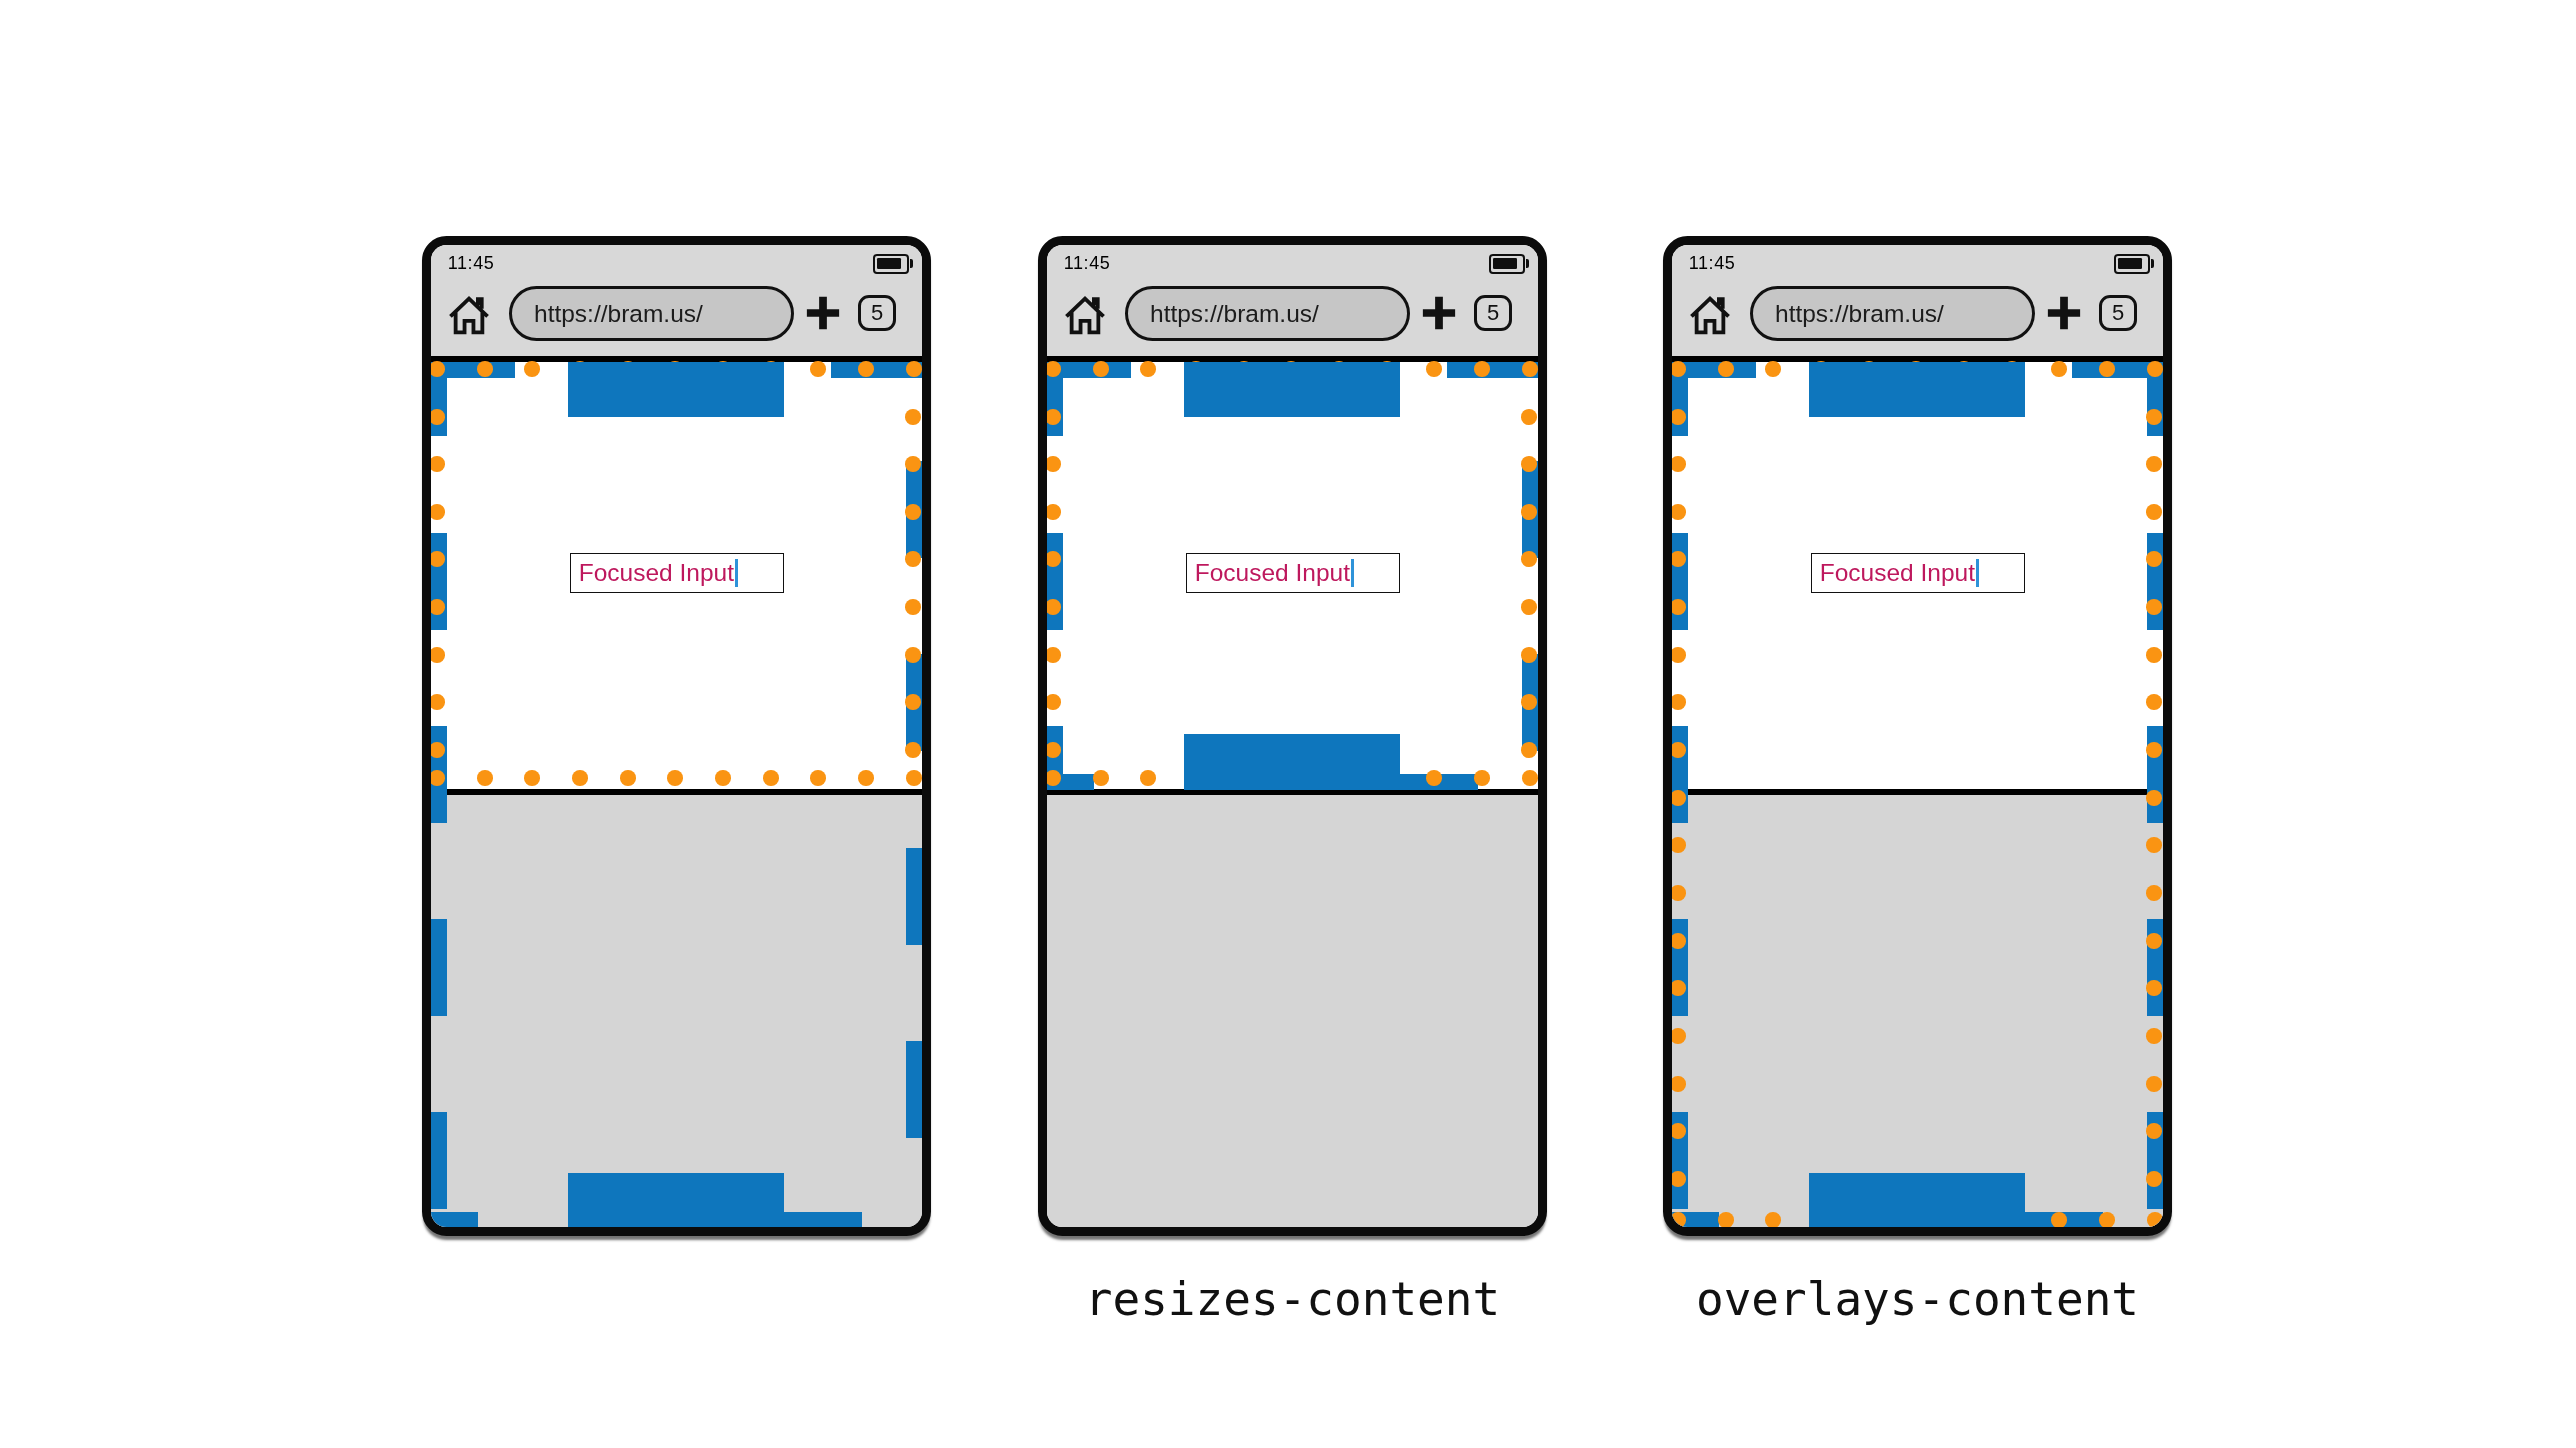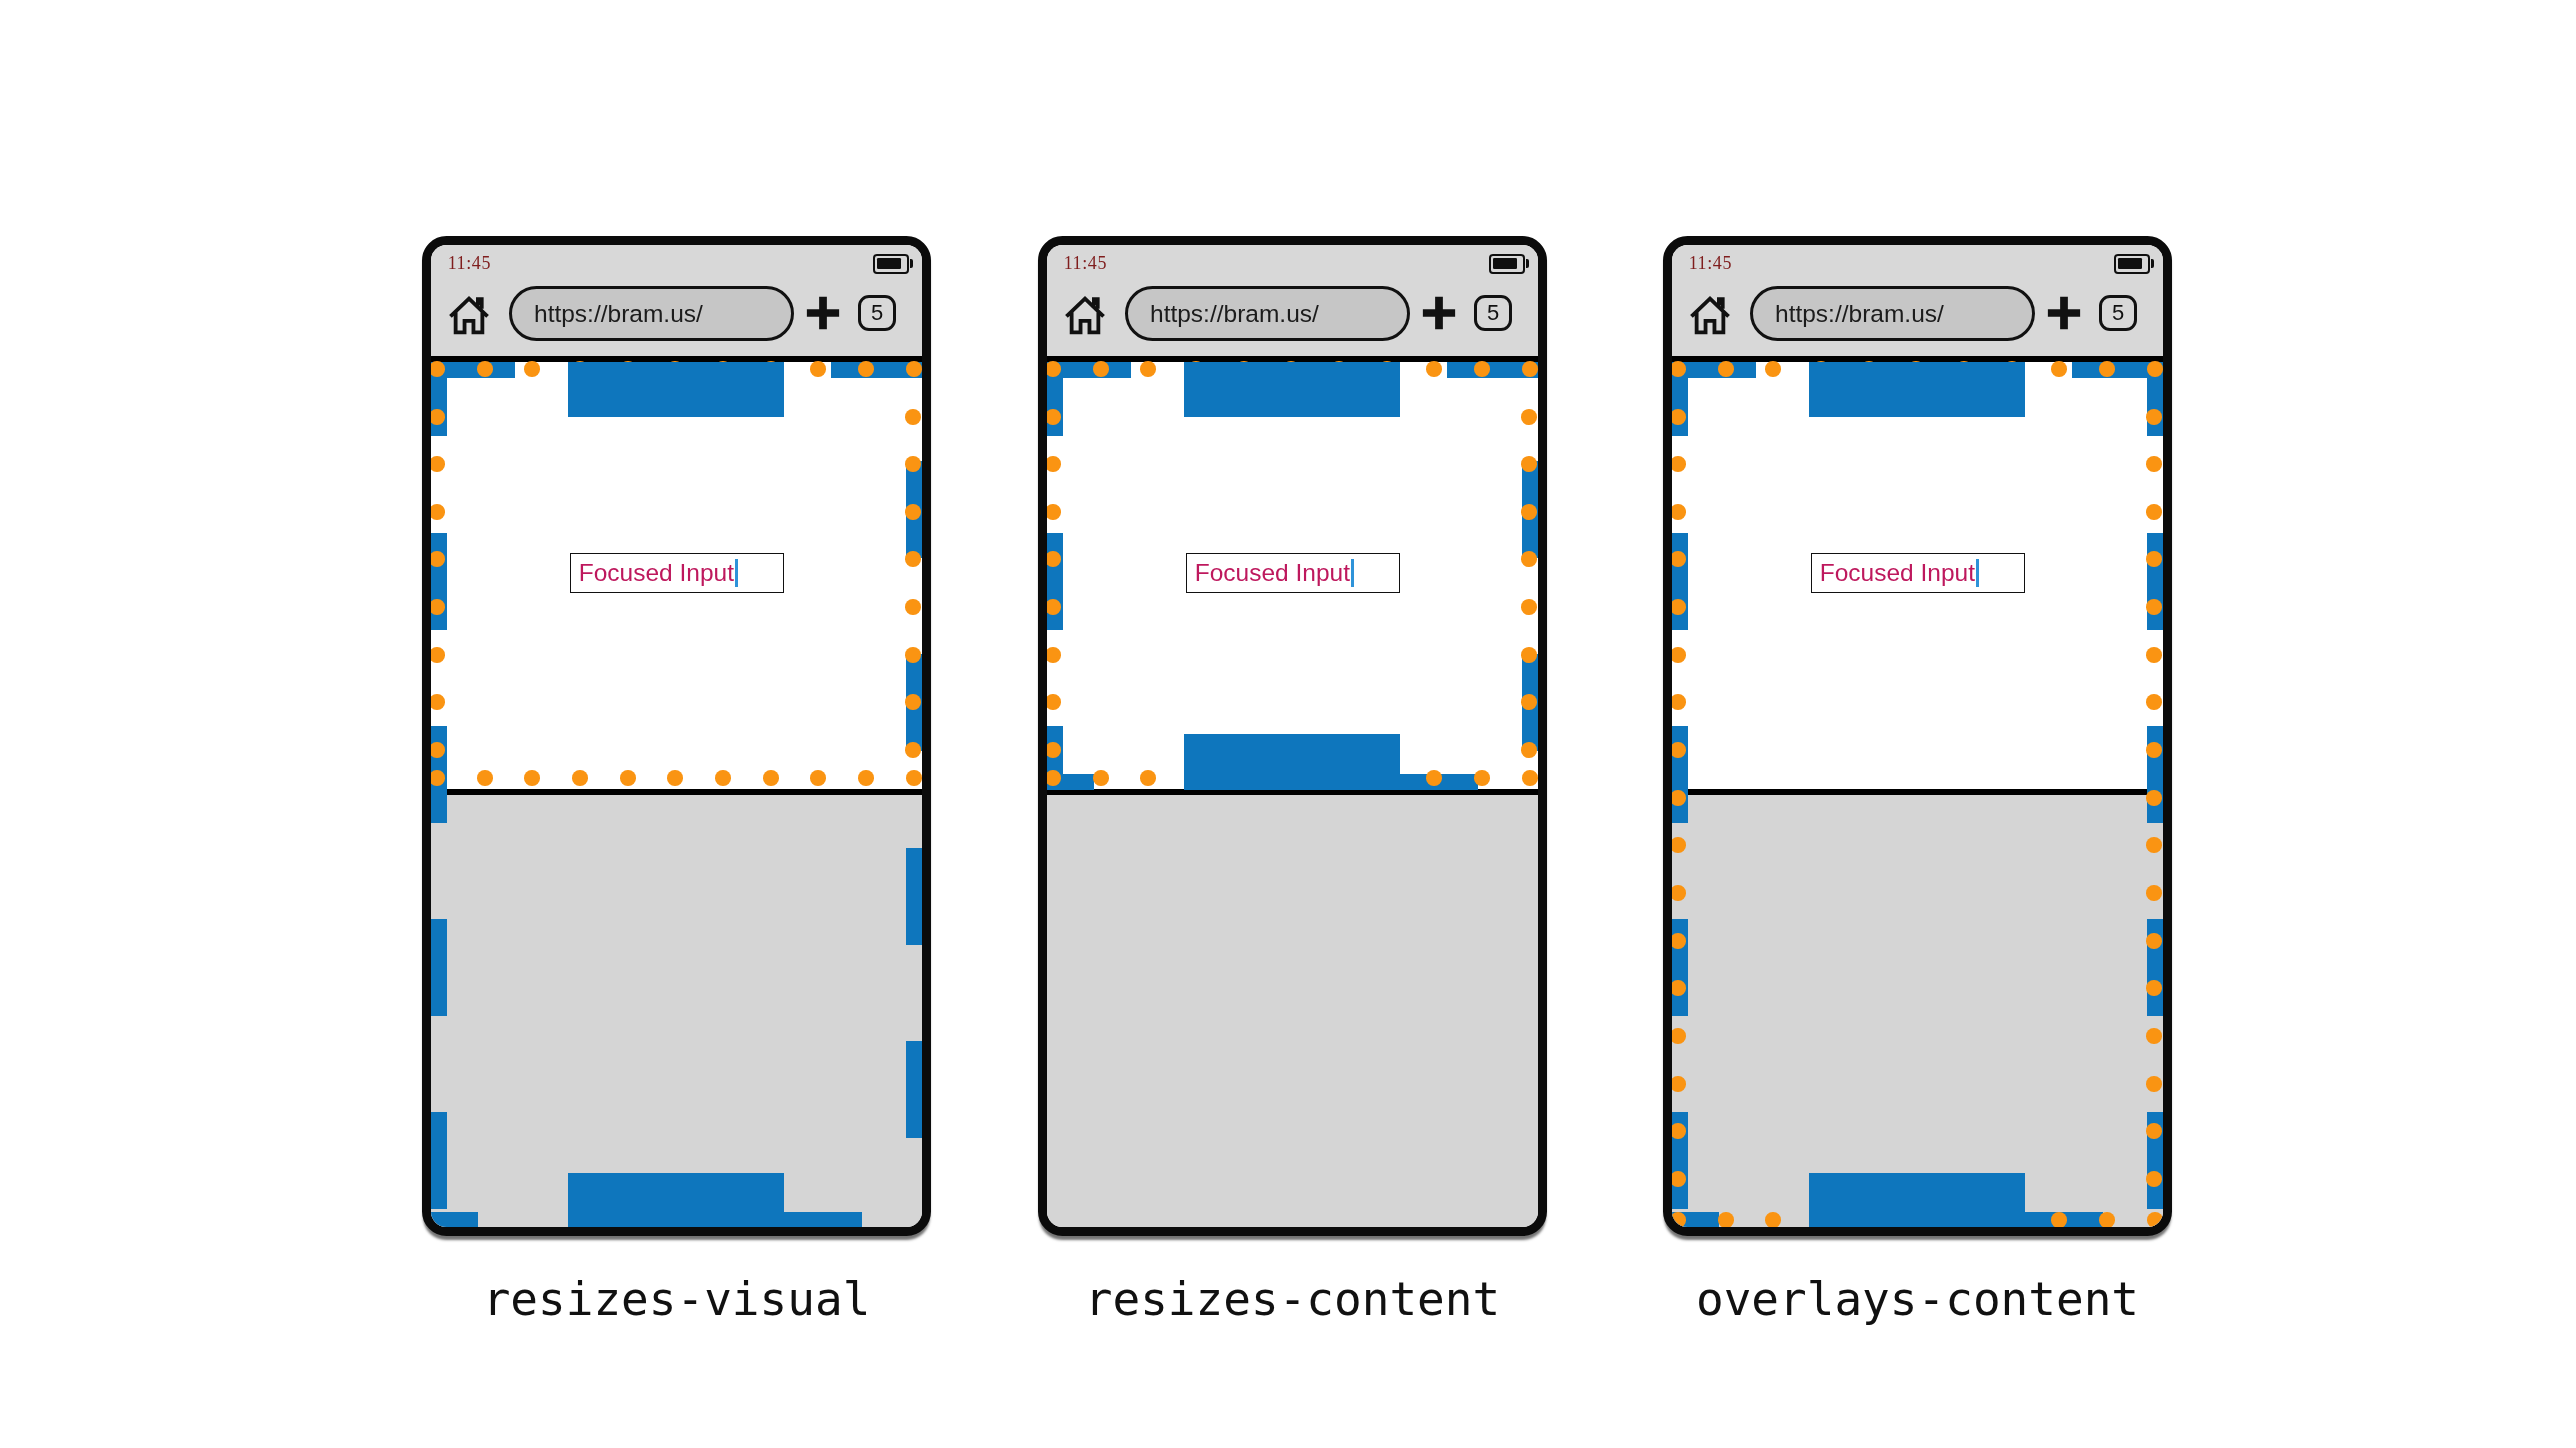--- a/index.html
+++ b/index.html
@@ -42,21 +42,21 @@
     width: 491px; height: 111px;
     background: #d8d8d8;
   }
   .separator {
     position: absolute; left: 0; top: 111px;
     width: 491px; height: 6.4px;
     background: #000000;
   }
   .status-time {
     position: absolute; left: 16.7px; top: 7.7px;
-    font-size: 18px; color: #7f1d1d; letter-spacing: 0.6px; font-family: Liberation Serif, serif;
+    font-size: 18px; color: #000000; letter-spacing: 0.6px;
   }
   .battery {
     position: absolute; left: 442px; top: 9px;
     width: 32px; height: 15.5px;
     border: 2.6px solid #0f0f0f; border-radius: 3.9px;
   }
   .battery-fill {
     position: absolute; left: 1.9px; top: 1.9px;
     width: 24.5px; height: 11.6px;
     background: #0f0f0f; border-radius: 1.3px;
@@ -222,21 +222,20 @@
             <div class="dot" style="left: 474px; top: 497px; width: 15.5px; height: 15.5px; background: rgb(250, 148, 18);"></div>
             <div style="left: 137px; top: 117px; width: 216px; height: 55px; background: rgb(14, 118, 189);"></div>
             <div style="left: 137px; top: 928px; width: 216px; height: 55px; background: rgb(14, 118, 189);"></div>
           </div>
         <div class="focused-input">
           <span class="value">Focused Input</span>
             <span class="caret"></span>
         </div>
       </div>
     </div>
-    <div class="caption">resizes-visual</div>
   </div>
 
   <div class="phone-col p1">
     <div class="frame">
       <div class="screen">
         <div class="chrome">
           <span class="status-time">11:45</span>
           <span class="battery">
               <span class="battery-fill"></span>
               <span class="battery-nub"></span>

